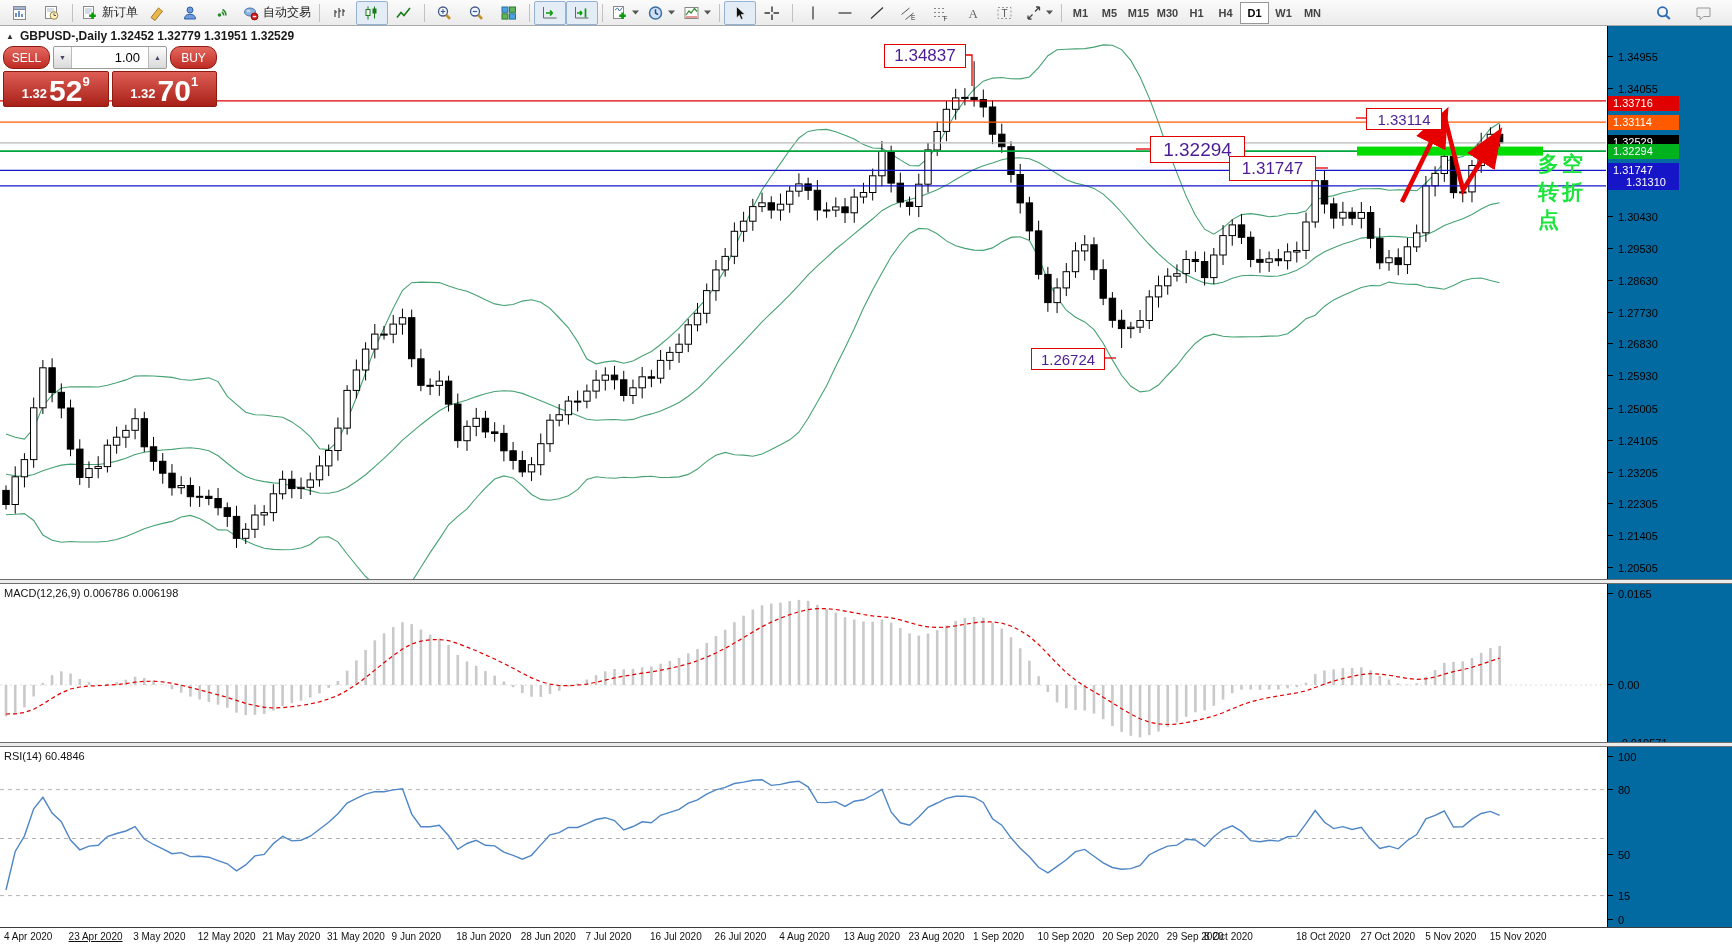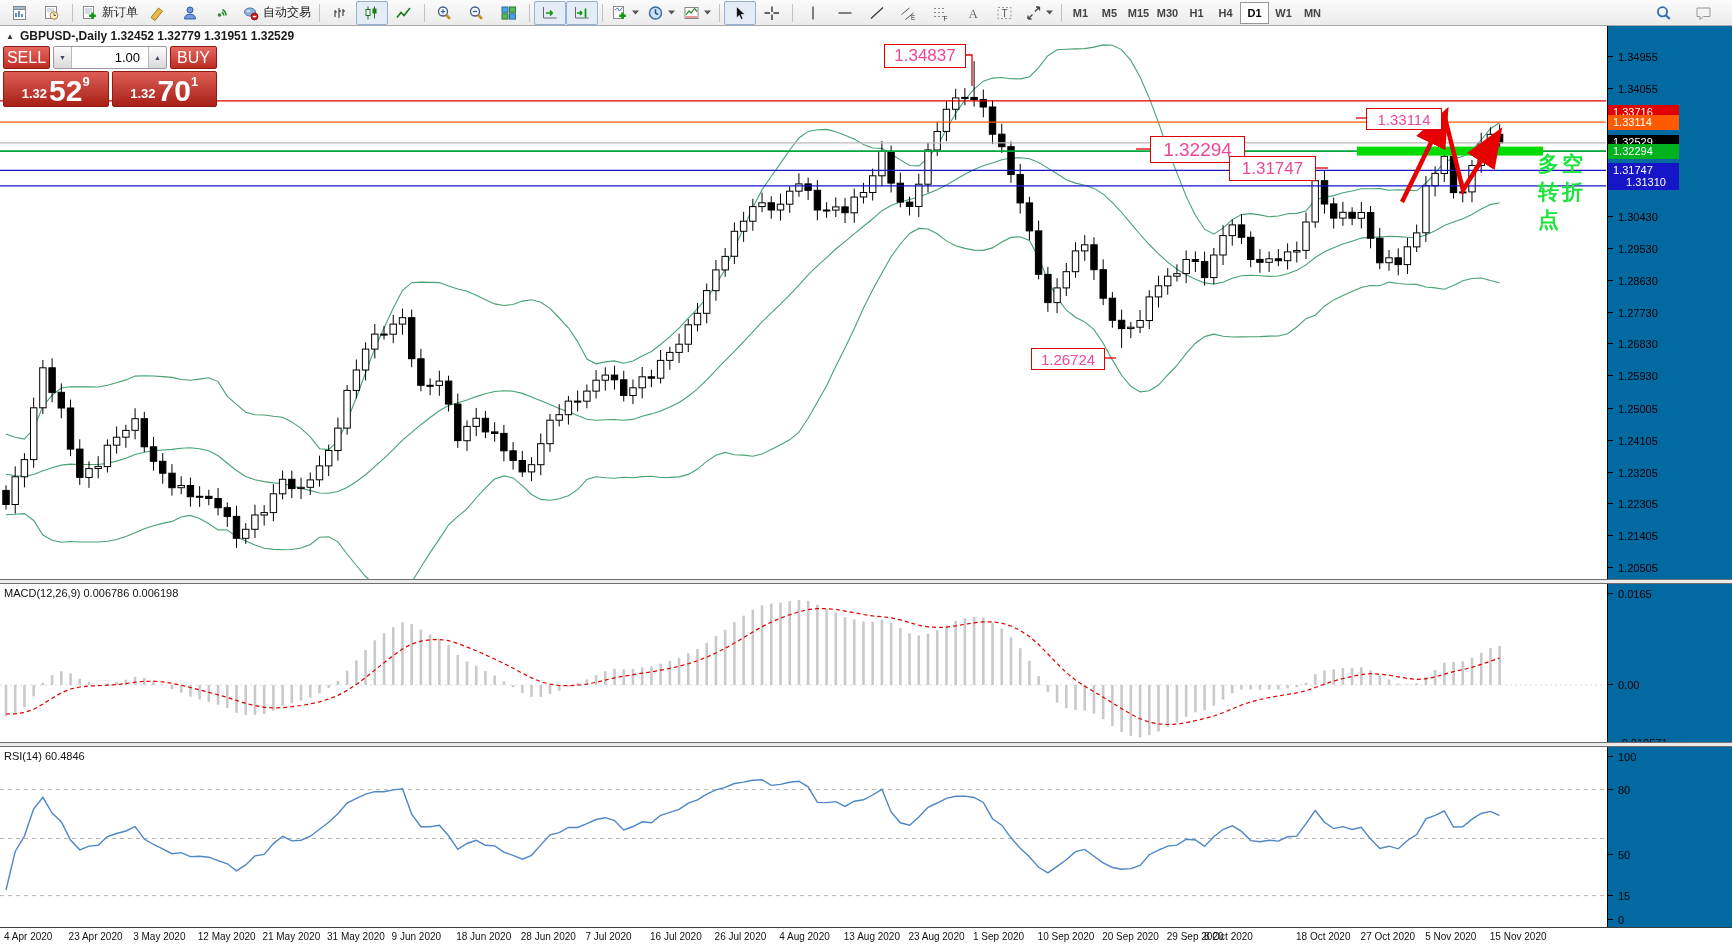--- a/index.html
+++ b/index.html
@@ -36,35 +36,35 @@
   .pbadge{position:absolute;left:0;width:66px;height:15px;line-height:15px;font-size:11px;color:#fff;
           padding-left:5px;white-space:nowrap}
   .panel-label{position:absolute;left:4px;top:3px;font-size:11px;color:#111;z-index:3}
   
   #symbol-line{position:absolute;left:6px;top:3px;font-size:12px;font-weight:bold;color:#1a1a1a;
                display:flex;gap:6px;align-items:center;z-index:4}
   #symbol-line .tri{font-size:8px;color:#333}
   #trade-panel{position:absolute;left:3px;top:20px;width:214px;z-index:4}
   .tp-row1{display:flex;height:23px}
   .tp-sell,.tp-buy{flex:0 0 45px;background:linear-gradient(#e4685f,#bf2c24);border:1px solid #8f1a12;
-        border-radius:2px;color:#fff;font-size:16px;display:flex;align-items:center;justify-content:center}
+        border-radius:10px;color:#fff;font-size:12px;display:flex;align-items:center;justify-content:center}
   .tp-vol{flex:1;display:flex;border:1px solid #9a9a9a;border-radius:2px;background:#f9a8d4;margin:0 3px;overflow:hidden}
   .tp-spin{width:17px;background:linear-gradient(#fdfdfd,#d9d9d9);display:flex;align-items:center;
            justify-content:center;font-size:7px;color:#446}
   .tp-spin.l{border-right:1px solid #bbb}.tp-spin.r{border-left:1px solid #bbb}
   .tp-vol input{flex:1;border:none;outline:none;text-align:right;font-size:13px;padding-right:8px;width:40px;
                 font-family:"Liberation Sans",sans-serif}
   .tp-row2{display:flex;height:36px;gap:3px;margin-top:2px}
   .tp-price{flex:1;background:linear-gradient(#dd5e55,#a82018);border:1px solid #8f1a12;border-radius:2px;
             color:#fff;display:flex;align-items:flex-end;justify-content:center;padding-bottom:3px}
   .tp-price .pp{font-size:13px;font-weight:bold;margin-right:2px;line-height:1.5}
   .tp-price .pb{font-size:30px;font-weight:bold;line-height:.85}
   .tp-price .ps{font-size:13px;font-weight:bold;margin-top:2px;align-self:flex-start}
   
-  .ann{position:absolute;border:1.5px solid #e00000;background:#fff;color:#ec4899;
+  .ann{position:absolute;border:1.5px solid #e00000;background:#fff;color:#4c1d95;
        display:flex;align-items:center;justify-content:center;z-index:6;white-space:nowrap}
   #note-text{position:absolute;color:#1de43c;font-size:21px;font-weight:bold;letter-spacing:3px;z-index:6}
 </style>
 </head>
 <body>
 
 <div id="app">
   <div id="toolbar">
       <div class="tbtn">
         <span style="display: flex;">
@@ -916,21 +916,21 @@
         <line x1="0" y1="42.6" x2="1606" y2="42.6" stroke="#b4b4b4" stroke-dasharray="4,4"></line>
         <line x1="0" y1="91.5" x2="1606" y2="91.5" stroke="#b4b4b4" stroke-dasharray="4,4"></line>
         <line x1="0" y1="148.6" x2="1606" y2="148.6" stroke="#b4b4b4" stroke-dasharray="4,4"></line>
         <path d="M6.0 143.0L15.2 104.5L24.4 89.1L33.7 61.8L42.9 50.3L52.1 66.0L61.3 74.7L70.5 93.0L79.8 102.8L89.0 99.1L98.2 98.3L107.4 89.6L116.6 86.5L125.9 84.0L135.1 79.6L144.3 92.0L153.5 97.5L162.7 101.8L172.0 106.7L181.2 105.6L190.4 109.6L199.6 109.3L208.8 110.2L218.1 113.6L227.3 116.8L236.5 123.9L245.7 117.9L254.9 108.9L264.2 107.4L273.4 96.6L282.6 89.3L291.8 93.9L301.0 93.2L310.3 89.2L319.5 82.2L328.7 75.3L337.9 66.8L347.1 56.0L356.4 51.4L365.6 47.2L374.8 44.6L384.0 44.7L393.2 42.9L402.5 41.7L411.7 67.1L420.9 79.7L430.1 79.7L439.3 78.2L448.6 88.8L457.8 102.3L467.0 96.5L476.2 93.3L485.4 98.3L494.7 98.9L503.9 105.2L513.1 108.4L522.3 112.2L531.5 108.3L540.8 97.9L550.0 87.9L559.2 85.7L568.4 80.5L577.6 80.5L586.9 76.6L596.1 72.5L605.3 70.7L614.5 73.6L623.7 83.0L633.0 79.5L642.2 74.8L651.4 75.7L660.6 68.3L669.8 65.3L679.1 62.4L688.3 56.1L697.5 52.8L706.7 47.1L715.9 42.9L725.2 40.4L734.4 36.5L743.6 35.1L752.8 33.2L762.0 32.7L771.3 38.4L780.5 37.4L789.7 35.3L798.9 34.2L808.1 39.8L817.4 55.4L826.6 55.6L835.8 54.6L845.0 59.4L854.2 54.2L863.5 52.8L872.7 48.0L881.9 42.3L891.1 65.0L900.3 75.8L909.6 78.2L918.8 70.1L928.0 60.3L937.2 56.0L946.4 51.3L955.7 49.2L964.9 49.1L974.1 50.5L983.3 55.5L992.5 71.7L1001.8 78.2L1011.0 90.8L1020.2 101.3L1029.4 109.8L1038.6 120.3L1047.9 125.8L1057.1 119.4L1066.3 112.7L1075.5 104.6L1084.7 102.4L1094.0 109.2L1103.2 115.9L1112.4 120.5L1121.6 122.2L1130.8 121.6L1140.1 118.4L1149.3 107.7L1158.5 103.1L1167.7 99.1L1176.9 98.1L1186.2 92.2L1195.4 93.0L1204.6 99.4L1213.8 89.7L1223.0 82.5L1232.3 78.8L1241.5 84.4L1250.7 93.6L1259.9 94.8L1269.1 93.2L1278.4 94.1L1287.6 89.8L1296.8 89.1L1306.0 76.7L1315.2 63.5L1324.5 75.2L1333.7 81.6L1342.9 79.6L1352.1 82.4L1361.3 80.2L1370.6 92.1L1379.8 101.4L1389.0 99.2L1398.2 101.8L1407.4 93.5L1416.7 87.6L1425.9 71.8L1435.1 68.4L1444.3 64.0L1453.5 80.0L1462.8 79.8L1472.0 72.1L1481.2 66.5L1490.4 64.4L1499.6 68.4" fill="none" stroke="#4f86c6" stroke-width="1.4"></path>
       </svg>
     <div class="panel-label">RSI(14) 60.4846</div>
   </div>
 
   <div id="date-axis">
       <div class="dlab" style="left: 4px;">4 Apr 2020</div>
-      <div class="dlab" style="left: 68.6px;">23 Apr 2020</div>
+      <div class="dlab" style="left: 68.6px; text-decoration: underline;">23 Apr 2020</div>
       <div class="dlab" style="left: 133.2px;">3 May 2020</div>
       <div class="dlab" style="left: 197.8px;">12 May 2020</div>
       <div class="dlab" style="left: 262.4px;">21 May 2020</div>
       <div class="dlab" style="left: 327px;">31 May 2020</div>
       <div class="dlab" style="left: 391.6px;">9 Jun 2020</div>
       <div class="dlab" style="left: 456.2px;">18 Jun 2020</div>
       <div class="dlab" style="left: 520.8px;">28 Jun 2020</div>
       <div class="dlab" style="left: 585.4px;">7 Jul 2020</div>
       <div class="dlab" style="left: 650px;">16 Jul 2020</div>
       <div class="dlab" style="left: 714.6px;">26 Jul 2020</div>
@@ -955,21 +955,21 @@
       <div class="tick" style="top: 247.673px;">1.28630</div>
       <div class="tick" style="top: 279.5px;">1.27730</div>
       <div class="tick" style="top: 311.327px;">1.26830</div>
       <div class="tick" style="top: 343.154px;">1.25930</div>
       <div class="tick" style="top: 375.865px;">1.25005</div>
       <div class="tick" style="top: 407.692px;">1.24105</div>
       <div class="tick" style="top: 439.519px;">1.23205</div>
       <div class="tick" style="top: 471.346px;">1.22305</div>
       <div class="tick" style="top: 503.173px;">1.21405</div>
       <div class="tick" style="top: 535px;">1.20505</div>
-      <div class="pbadge" style="top: 79px; background: rgb(224, 0, 0);">1.33716</div>
+      <div class="pbadge" style="top: 70px; background: rgb(224, 0, 0);">1.33716</div>
       <div class="pbadge" style="top: 88.6039px; background: rgb(255, 90, 0);">1.33114</div>
       <div class="pbadge" style="top: 109.291px; background: rgb(0, 0, 0);">1.32529</div>
       <div class="pbadge" style="top: 117.602px; background: rgb(0, 178, 30);">1.32294</div>
       <div class="pbadge" style="top: 136.946px; background: rgb(22, 22, 200);">1.31747</div>
       <div class="pbadge" style="top: 149px; background: rgb(22, 22, 200); text-align: center;">1.31310</div>
       <div class="tick" style="top: 561px;">0.0165</div>
       <div class="tick" style="top: 652px;">0.00</div>
       <div class="tick" style="top: 710.301px;">-0.010571</div>
       <div class="tick" style="top: 724px;">100</div>
       <div class="tick" style="top: 756.6px;">80</div>

